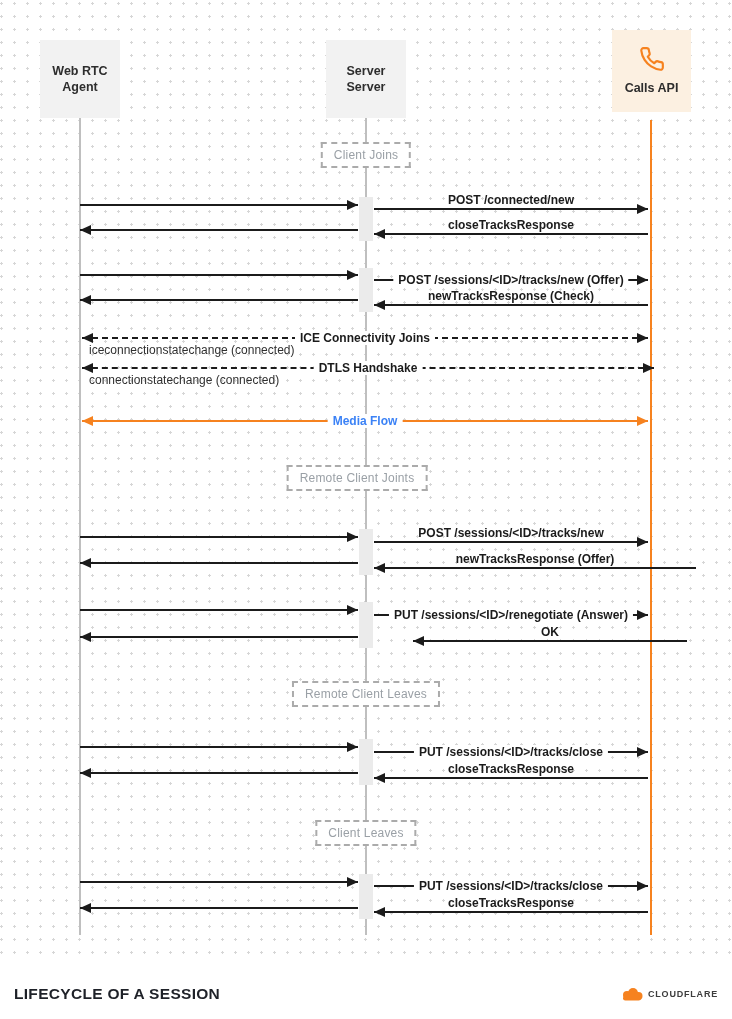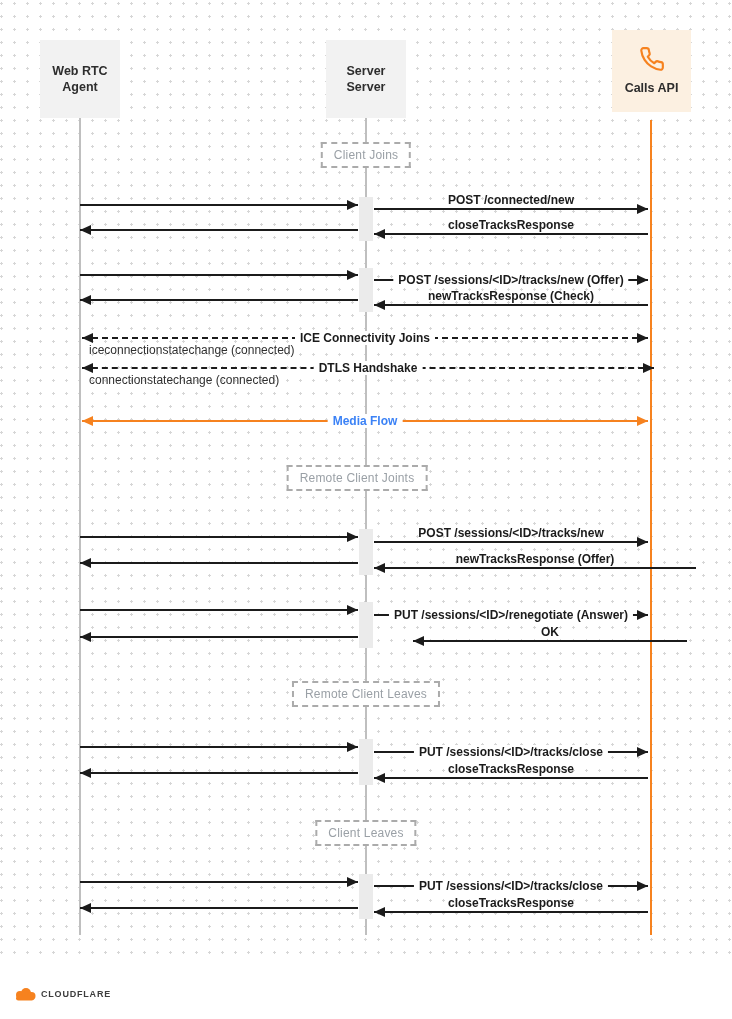--- a/index.html
+++ b/index.html
@@ -205,20 +205,21 @@
   <span>Server</span>
 </div>
 <div class="participant p-orange" style="left:612px;top:30px;width:79px;height:82px;">
   <svg width="26" height="26" viewBox="0 0 24 24" fill="none" stroke="#f6821f" stroke-width="2" stroke-linecap="round" stroke-linejoin="round">
     <path d="M22 16.92v3a2 2 0 0 1-2.18 2 19.79 19.79 0 0 1-8.63-3.07 19.5 19.5 0 0 1-6-6 19.79 19.79 0 0 1-3.07-8.67A2 2 0 0 1 4.11 2h3a2 2 0 0 1 2 1.72 12.84 12.84 0 0 0 .7 2.81 2 2 0 0 1-.45 2.11L8.09 9.91a16 16 0 0 0 6 6l1.27-1.27a2 2 0 0 1 2.11-.45 12.84 12.84 0 0 0 2.81.7A2 2 0 0 1 22 16.92z"></path>
   </svg>
   <span>Calls API</span>
 </div>
 
 <div class="footer">
+  <div class="footer-title">LIFECYCLE OF A SESSION</div>
   <div class="brand">
     <svg width="22" height="14" viewBox="0 0 44 28">
       <g fill="#f6821f">
         <circle cx="12" cy="16" r="8"></circle>
         <circle cx="24" cy="12" r="10"></circle>
         <circle cx="35" cy="18" r="8"></circle>
         <rect x="4" y="18" width="36" height="9" rx="4.5"></rect>
       </g>
     </svg>
     <span class="brand-name">CLOUDFLARE</span>

